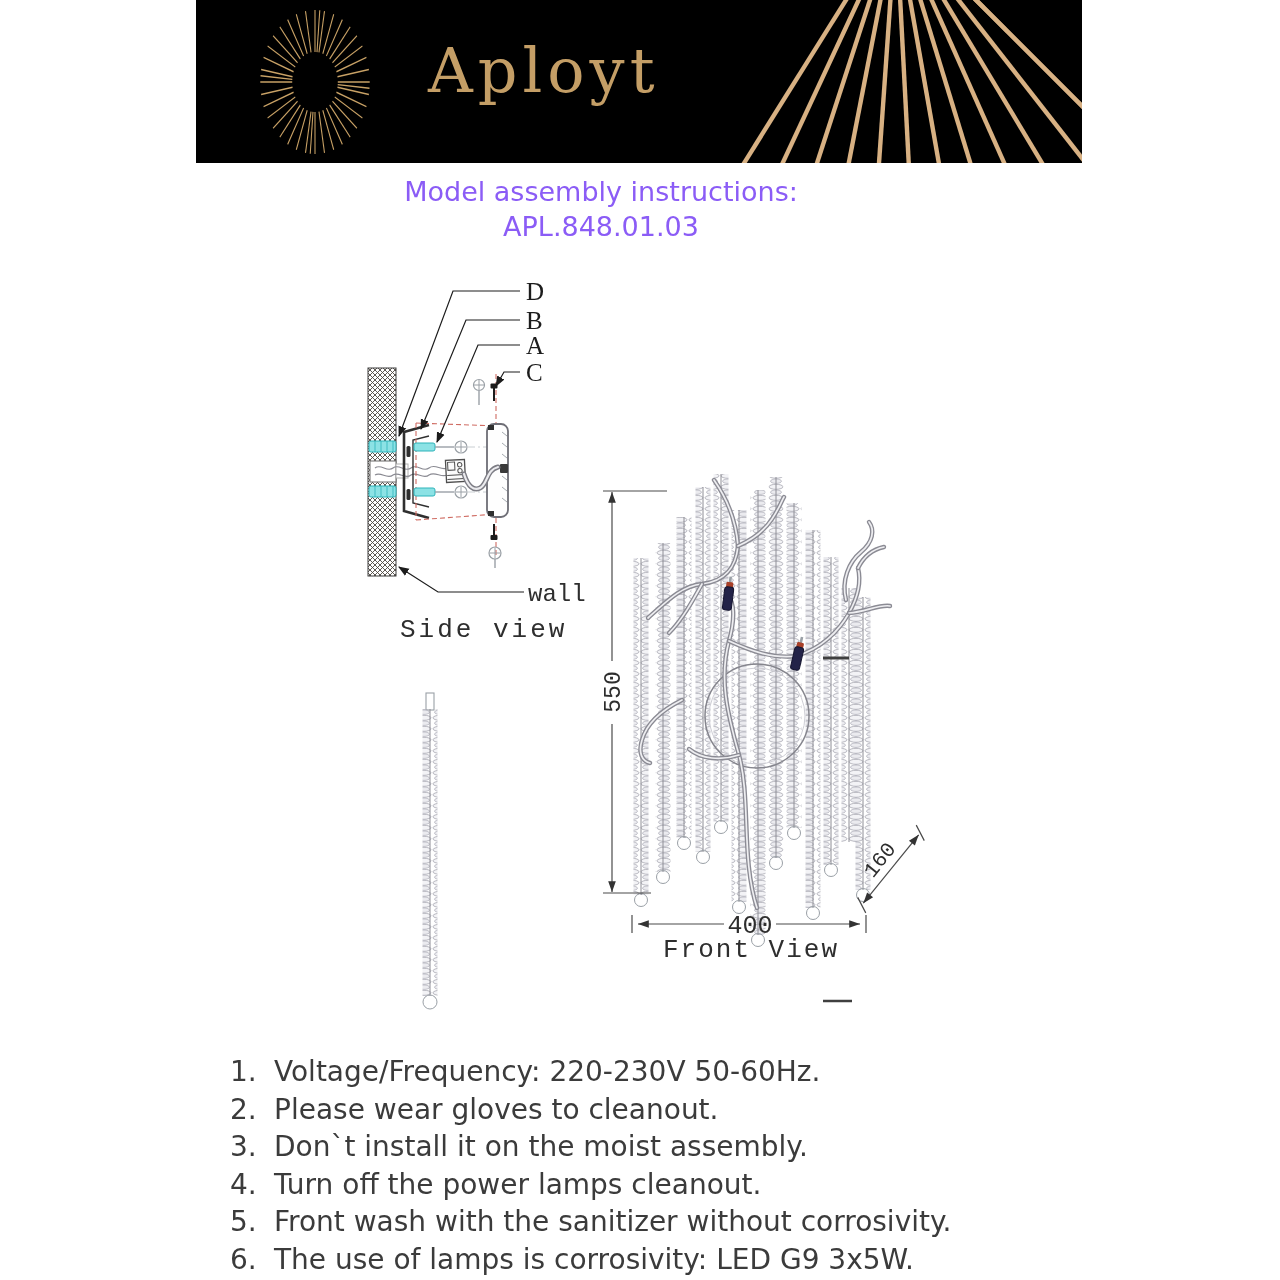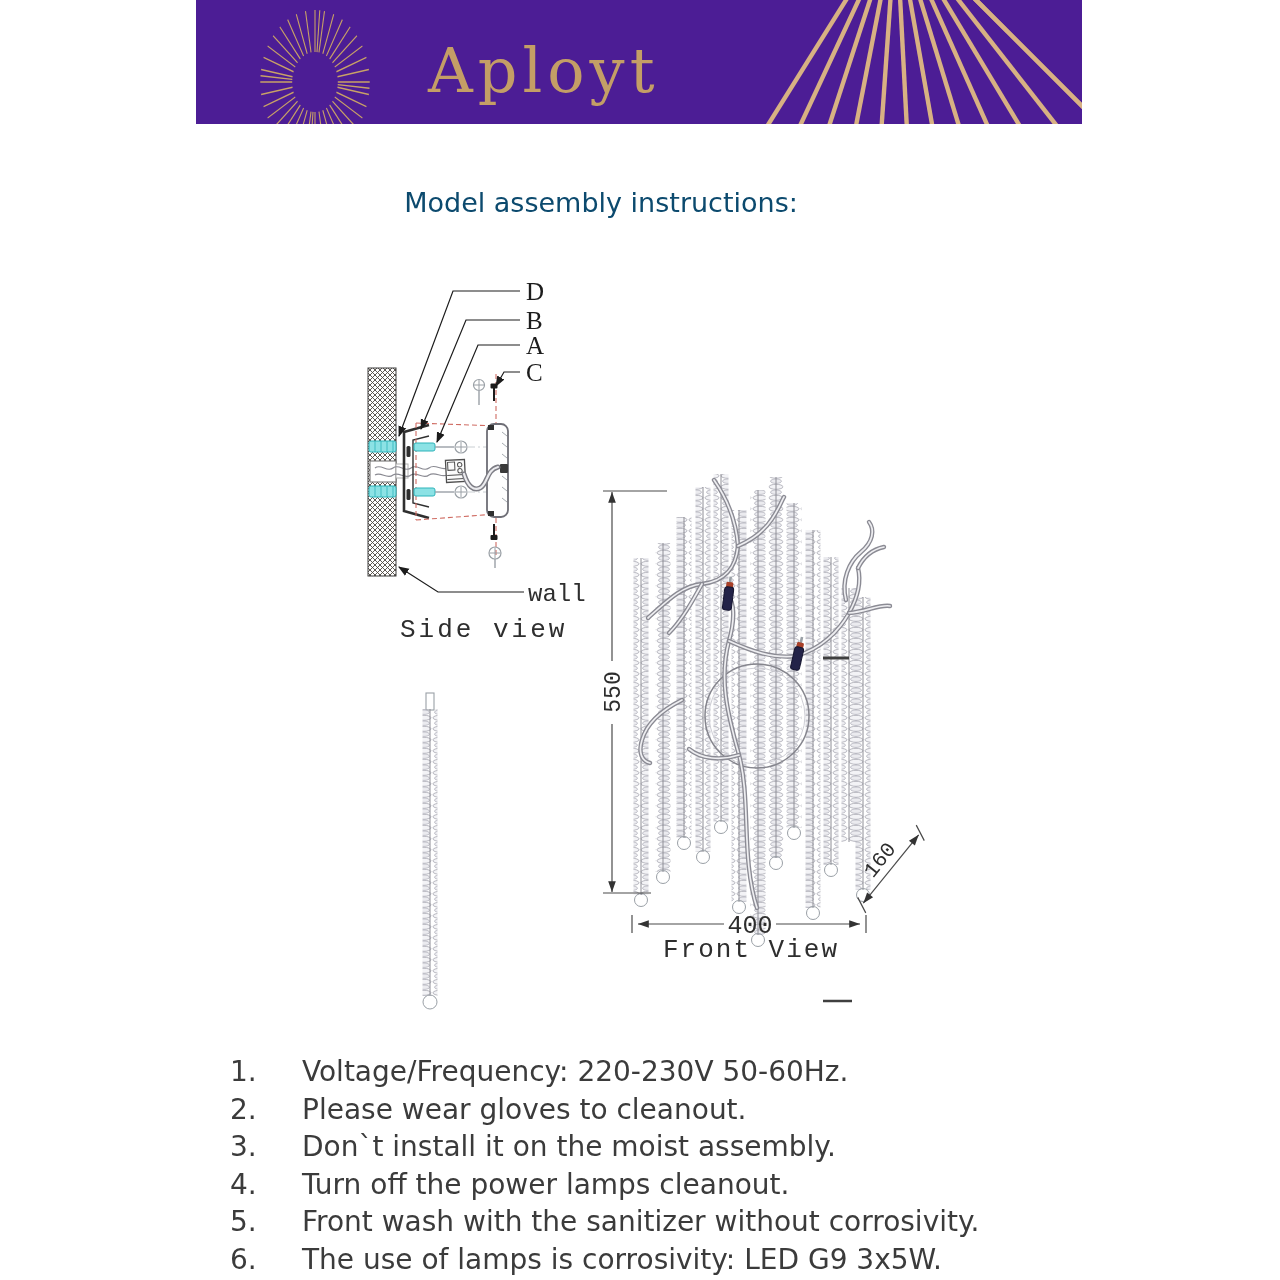--- a/index.html
+++ b/index.html
@@ -1,29 +1,29 @@
 <!DOCTYPE html>
 <html><head>
 <meta charset="utf-8">
 <style>
   html,body{margin:0;padding:0;background:#ffffff;}
   body{width:1280px;height:1280px;position:relative;overflow:hidden;
        font-family:"DejaVu Sans",sans-serif;color:#3a3a3a;}
-  .banner{position:absolute;left:196px;top:0;width:886px;height:124px;
-          background:#4c1d95;overflow:hidden;}
+  .banner{position:absolute;left:196px;top:0;width:886px;height:163px;
+          background:#000000;overflow:hidden;}
   .brand{position:absolute;left:232px;top:34px;font-family:"DejaVu Serif",serif;
          font-size:62px;letter-spacing:5px;color:#c49e66;font-weight:400;}
   .banner svg{position:absolute;left:0;top:0;}
   .title-block{position:absolute;left:151px;top:174px;width:900px;text-align:center;
-               font-size:27px;line-height:35px;font-weight:500;color:#0c4a6e;margin-top:11px;}
+               font-size:27px;line-height:35px;font-weight:500;color:#8b5cf6;}
   .diagram{position:absolute;left:0;top:0;width:1280px;height:1280px;}
   .inst-list{position:absolute;left:230px;top:1053px;width:860px;}
   .inst-row{display:flex;font-size:28px;line-height:37.5px;color:#3b3b3b;font-weight:500;}
   .inst-num{width:44px;flex:0 0 44px;}
-  .inst-text{flex:1;margin-left:28px;}
+  .inst-text{flex:1;}
   
   .cad{font-family:"Liberation Mono",monospace;fill:#2e2e2e;}
   .lead{stroke:#1c1c1c;stroke-width:1.2;fill:none;}
   .dim{stroke:#4a4a4a;stroke-width:1.2;fill:none;}
   .tube-o{stroke:#8b8b94;stroke-width:4.4;fill:none;stroke-linecap:round;}
   .tube-i{stroke:#eeeef1;stroke-width:1.7;fill:none;stroke-linecap:round;}
   .red-dash{stroke:#cf6b62;stroke-width:1.1;fill:none;stroke-dasharray:5 3;}
   .gray{stroke:#9aa0a6;fill:none;}
 </style>
 </head>
@@ -94,20 +94,21 @@
         <line x1="70" y1="0" x2="700" y2="0" transform="rotate(115)"></line>
         <line x1="70" y1="0" x2="700" y2="0" transform="rotate(122)"></line>
       </g>
     </g>
   </svg>
   <span class="brand">Aployt</span>
 </div>
 
 <div class="title-block">
   <div>Model assembly instructions:</div>
+  <div>APL.848.01.03</div>
 </div>
 
 <svg class="diagram" viewBox="0 0 1280 1280">
   <defs>
     <pattern id="hatch" width="5" height="5" patternUnits="userSpaceOnUse">
       <path d="M0,5 L5,0 M0,0 L5,5" stroke="#4c463f" stroke-width="0.9"></path>
     </pattern>
     <pattern id="spiral" width="16" height="11" patternUnits="userSpaceOnUse">
       <ellipse cx="8" cy="2.8" rx="7" ry="2.5" fill="#f3f3f6" stroke="#a6a6b0" stroke-width="0.8"></ellipse>
       <ellipse cx="8" cy="8.2" rx="5.5" ry="2.2" fill="#ebebef" stroke="#b3b3bc" stroke-width="0.8"></ellipse>

